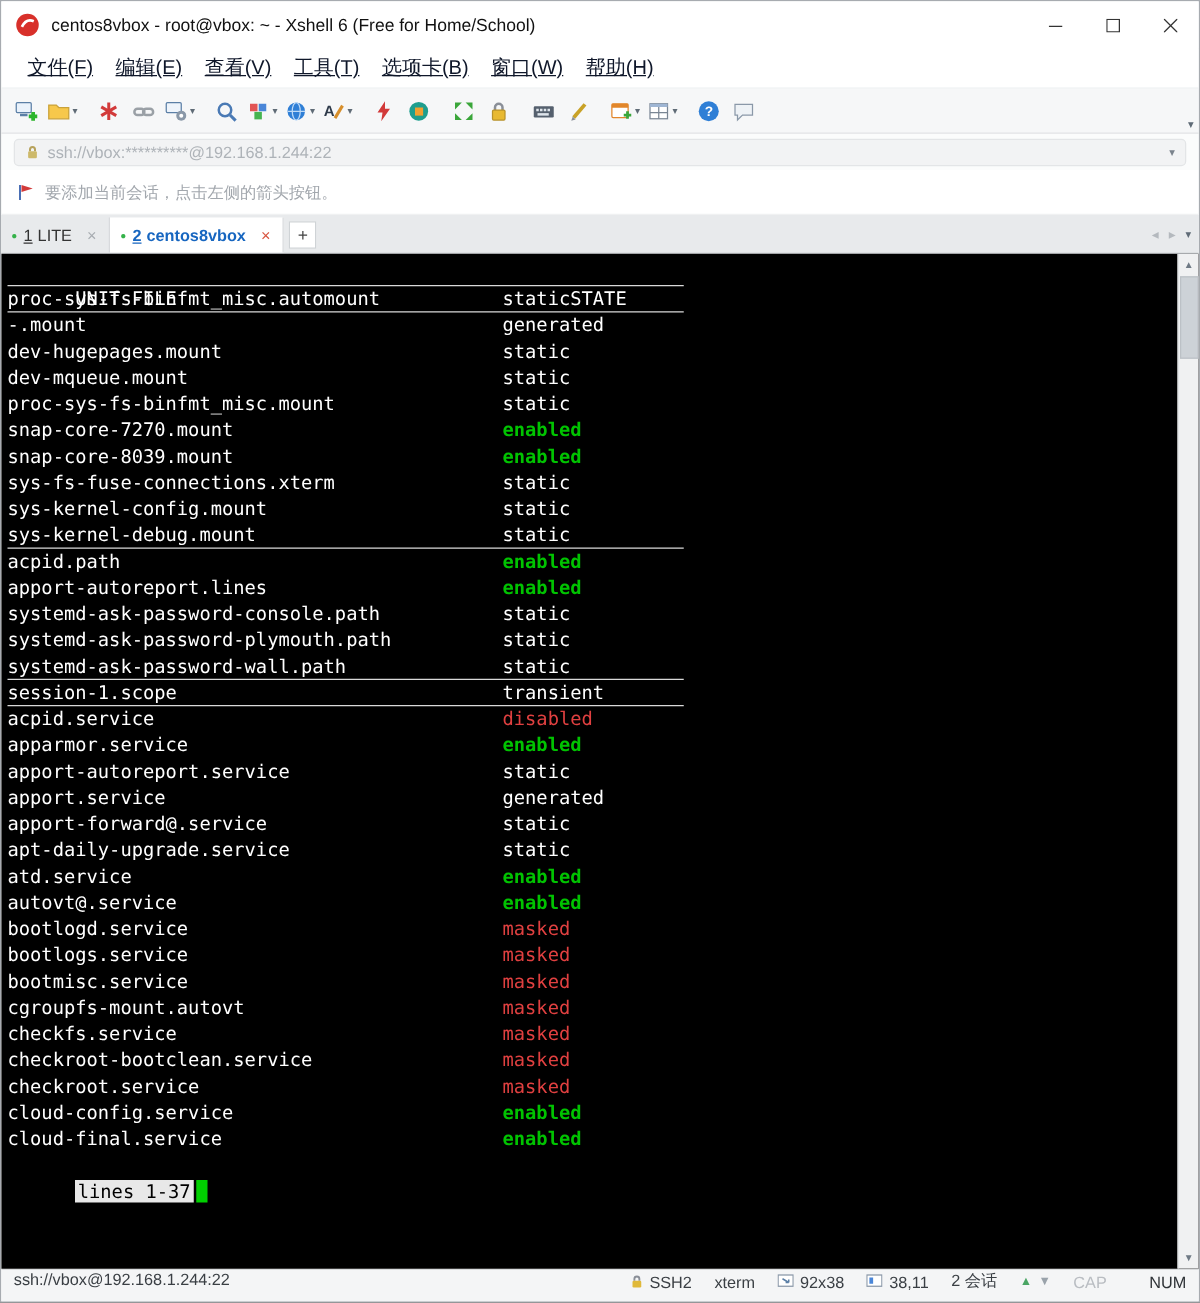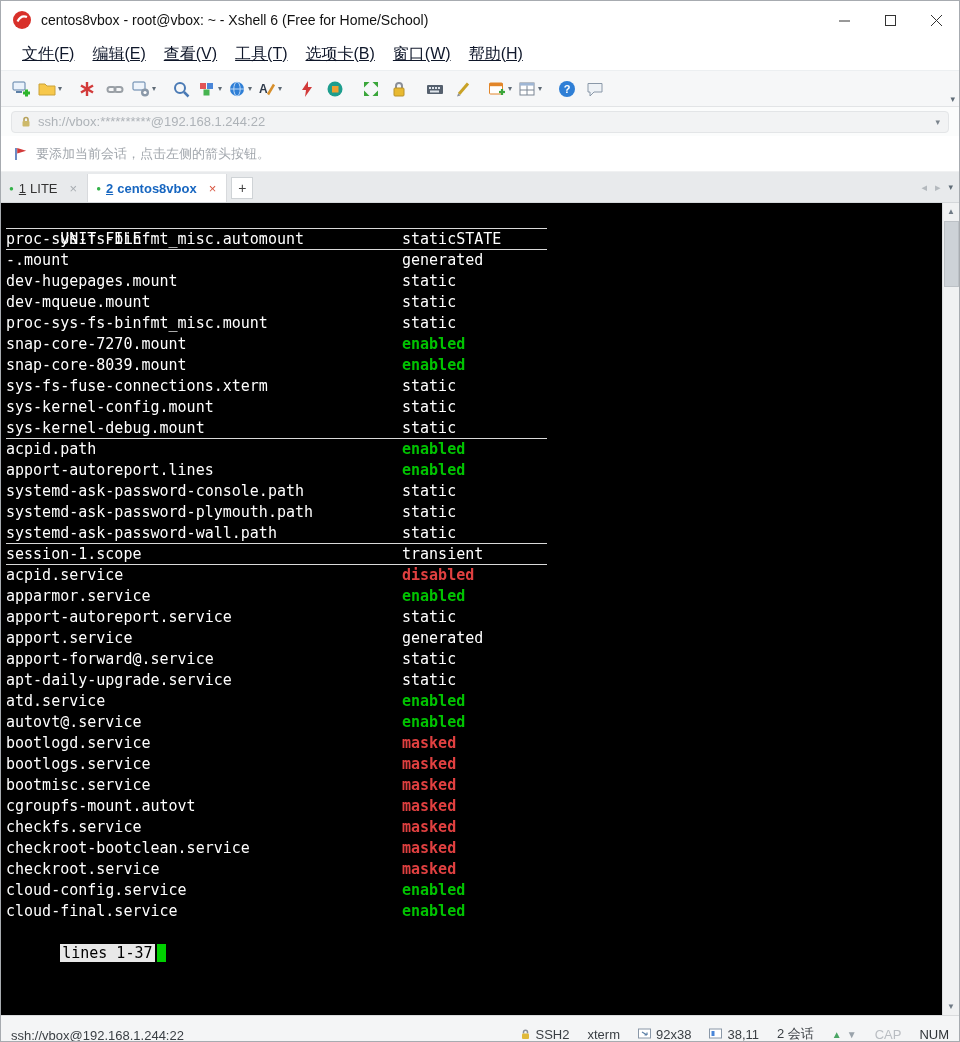--- a/index.html
+++ b/index.html
@@ -52,37 +52,37 @@
   .tab-nav .tn-drop { color:#5f6b76; font-size:9px; }
 
   
   .terminal { position:relative; height:812px; background:#000; overflow:hidden; }
   .term-content { position:absolute; left:0; top:5px; padding-left:5px;
                   font-family:"DejaVu Sans Mono", monospace; font-size:15px; line-height:21px; color:#fff; }
   .trow { position:relative; width:541px; height:21px; white-space:pre; }
   .trow.u::after { content:""; position:absolute; left:0; bottom:0px; width:100%; border-bottom:1px solid #d9d9d9; }
   .tname { display:inline-block; width:396px; }
   .tstate.green { color:#00c300; font-weight:bold; }
-  .tstate.red   { color:#e04040; font-weight:bold; }
+  .tstate.red   { color:#e04040; font-weight:normal; }
   .pager-row .pager { background:#e8e8e8; color:#000; padding:0 2px; }
   .cursor { display:inline-block; width:9px; height:18px; background:#00d000; vertical-align:text-bottom; margin-left:2px; }
 
   .term-scrollbar { position:absolute; right:0; top:0; width:17px; height:100%; background:#f0f1f2; border-left:1px solid #dddfe1; }
   .sb-btn { height:17px; width:100%; display:flex; align-items:center; justify-content:center; color:#6f7a85; font-size:8px; }
   .sb-btn.down { position:absolute; bottom:0; }
   .sb-thumb { position:absolute; top:18px; left:1px; width:15px; height:66px; background:#cdd2d7; border:1px solid #bcc1c6; }
 
   
-  .statusbar { height:28px; background:#f4f5f6; border-top:1px solid #d9dbdd; display:flex; align-items:flex-end; padding:0 10px; font-size:13px; color:#3a3f44; }
+  .statusbar { height:28px; background:#f4f5f6; border-top:1px solid #d9dbdd; display:flex; align-items:flex-start; padding:0 10px; font-size:13px; color:#3a3f44; }
   .sb-left { flex:0 0 auto; }
   .sb-spacer { flex:1 1 auto; }
   .sb-right { display:flex; align-items:center; gap:18px; }
   .sb-item { display:flex; align-items:center; gap:5px; white-space:nowrap; }
   .sb-item.cap { color:#b9bdc2; }
-  .sb-item.num { color:#2f3337; }
+  .sb-item.num { color:#2f3337;margin-left:16px; }
   .sb-arrow-up { color:#4aa564; font-size:10px; }
   .sb-arrow-down { color:#9aa3ab; font-size:10px; }
 </style>
 </head>
 <body>
 
 <div class="titlebar">
   <span class="app-logo">
     <svg width="22" height="22" viewBox="0 0 22 22">
         <circle cx="11" cy="11" r="9" fill="#d8302a"></circle>

